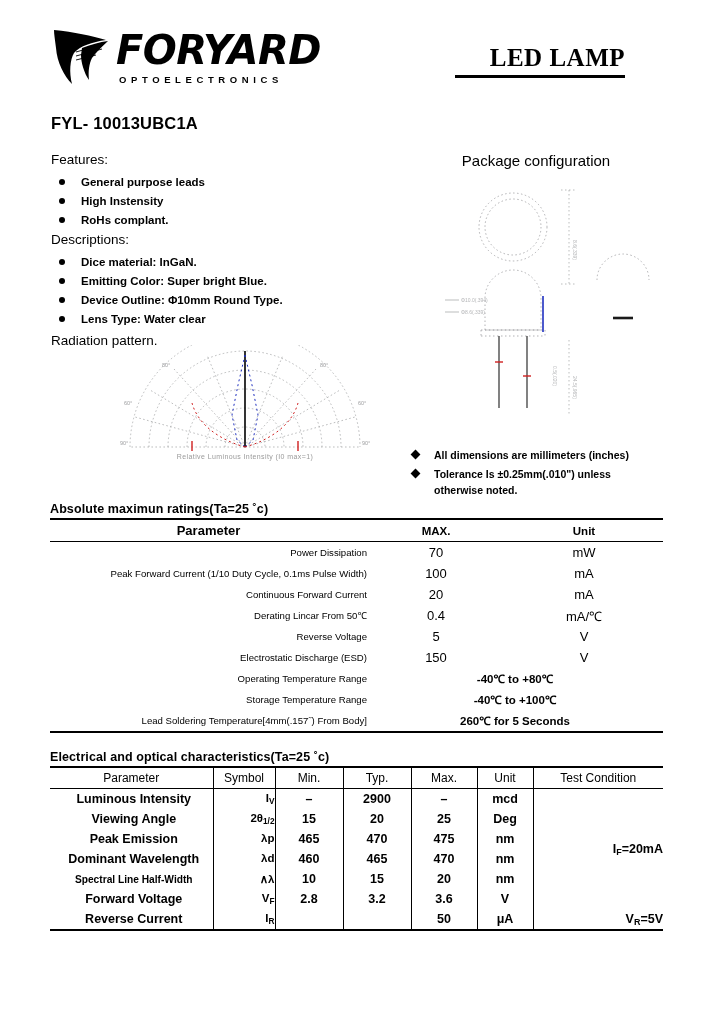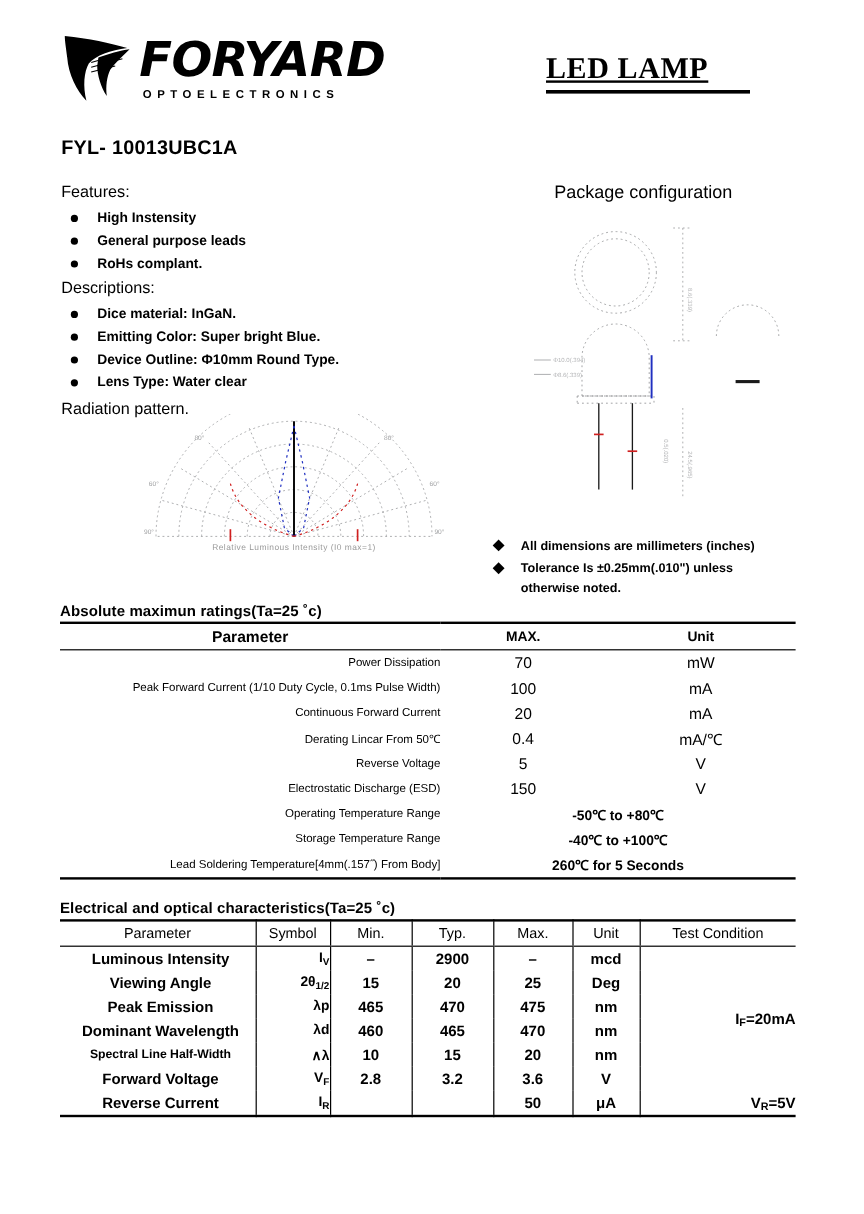--- a/index.html
+++ b/index.html
@@ -25,27 +25,26 @@
     font-weight: 900; font-size: 40px; letter-spacing: -0.5px;
     font-style: italic; line-height: 1;
   }
   .logo-sub {
     font-family: "Liberation Sans", sans-serif;
     font-size: 9.5px; letter-spacing: 4.6px; font-weight: 600;
     margin-top: 4px; margin-left: 3px;
   }
   .doc-title {
     position: absolute; left: 455px; top: 44px; width: 170px;
-    text-align: left;
+    text-align: right;
     font-family: "Liberation Serif", serif;
     font-weight: bold; font-size: 25px;
     border-bottom: 3px solid #000;
     padding-bottom: 3px;
     letter-spacing: 0.5px;
-    text-decoration: underline;
   }
 
   
   .part-no {
     position: absolute; left: 51px; top: 114px;
     font-size: 16.5px; font-weight: bold; letter-spacing: 0.2px;
   }
 
   
   .left-col { position: absolute; left: 51px; top: 152px; width: 330px; }
@@ -189,22 +188,22 @@
 
     <div class="doc-title">LED LAMP</div>
   </div>
 
   <div class="part-no">FYL- 10013UBC1A</div>
 
   <div class="left-col">
 
     <div class="sect-head">Features:</div>
     <ul class="bullets">
+      <li><span class="bdot"></span><span>General purpose leads</span></li>
       <li><span class="bdot"></span><span>High Instensity</span></li>
-      <li><span class="bdot"></span><span>General purpose leads</span></li>
       <li><span class="bdot"></span><span>RoHs complant.</span></li>
     </ul>
 
     <div class="sect-head tight">Descriptions:</div>
     <ul class="bullets">
       <li><span class="bdot"></span><span>Dice material: InGaN.</span></li>
       <li><span class="bdot"></span><span>Emitting Color: Super bright Blue.</span></li>
       <li><span class="bdot"></span><span>Device Outline: Φ10mm Round Type.</span></li>
       <li><span class="bdot"></span><span>Lens Type: Water clear</span></li>
     </ul>
@@ -369,21 +368,21 @@
           <td class="v vsep-l hsep-b">5</td>
           <td class="v vsep-l hsep-b">V</td>
         </tr>
         <tr>
           <td class="p hsep-b">Electrostatic Discharge (ESD)</td>
           <td class="v vsep-l hsep-b">150</td>
           <td class="v vsep-l hsep-b">V</td>
         </tr>
         <tr>
           <td class="p hsep-b">Operating Temperature Range</td>
-          <td class="vb vsep-l hsep-b" colspan="2">-50℃ to +80℃</td>
+          <td class="vb vsep-l hsep-b" colspan="2">-40℃ to +80℃</td>
         </tr>
         <tr>
           <td class="p hsep-b">Storage Temperature Range</td>
           <td class="vb vsep-l hsep-b" colspan="2">-40℃ to +100℃</td>
         </tr>
         <tr>
           <td class="p">Lead Soldering Temperature[4mm(.157˝) From Body]</td>
           <td class="vb vsep-l" colspan="2">260℃ for 5 Seconds</td>
         </tr>
       </tbody>

